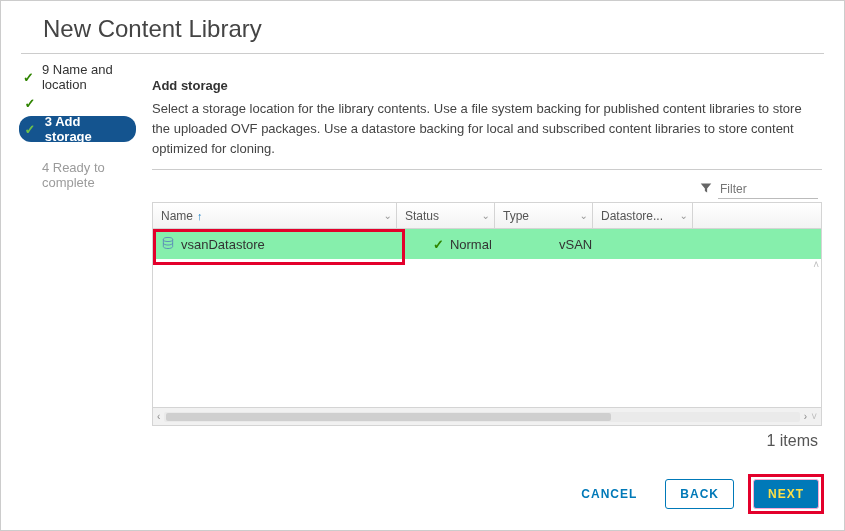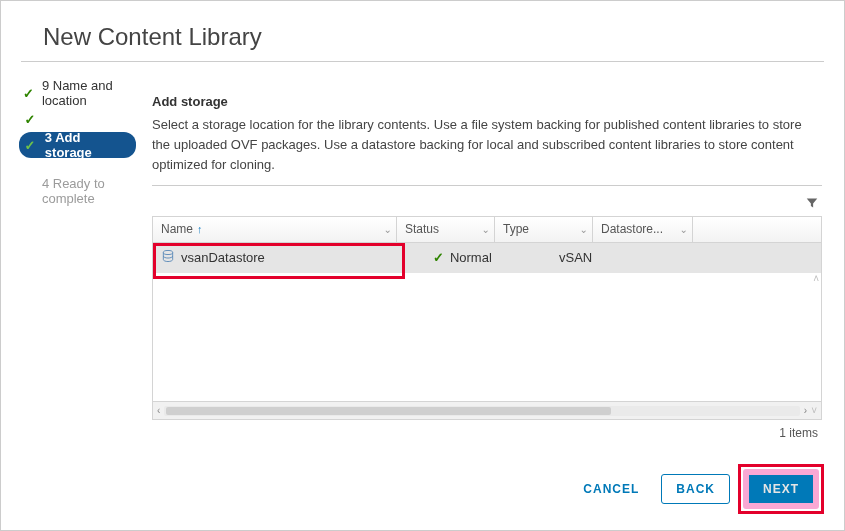--- a/index.html
+++ b/index.html
@@ -17,21 +17,21 @@
     display: flex;
     flex-direction: column;
     position: relative;
   }
   .wizard-header {
     padding: 14px 22px 10px 22px;
     font-size: 24px;
     color: #444;
     font-weight: 400;
     border-bottom: 1px solid #ccc;
-    margin: 8px 20px;
+    margin: 0 20px;
   }
   .wizard-body {
     display: flex;
     flex: 1;
     overflow: hidden;
   }
   .steps {
     width: 225px;
     padding: 10px 10px 10px 18px;
   }
@@ -141,21 +141,21 @@
     position: relative;
     background: #fff;
   }
   .row {
     display: flex;
     height: 30px;
     font-size: 13px;
     color: #333;
   }
   .row.selected {
-    background: #e5e5e5;
+    background: #86efac;
     gap: 28px;
   }
   .row .cell {
     display: flex;
     align-items: center;
     padding: 0 8px;
     gap: 6px;
   }
   .highlight-name {
     position: absolute;
@@ -185,30 +185,30 @@
   .hs-arrow { color:#888; font-size:10px; }
   .vscroll-indicator {
     position:absolute; right:2px; top:30px; color:#bcbcbc; font-size:10px;
   }
   .vscroll-down {
     color:#bcbcbc; font-size:10px;
   }
 
   .grid-footer {
     text-align: right;
-    font-size: 12px;
+    font-size: 16px;
     color: #555;
     padding: 6px 4px 2px 0;
   }
 
   .wizard-footer {
     display:flex;
     justify-content:flex-end;
     align-items:center;
-    gap: 8px;
+    gap: 14px;
     padding: 12px 20px 16px 20px;
   }
   .btn {
     font-size: 12px;
     letter-spacing: 1px;
     padding: 7px 14px;
     cursor: pointer;
     border-radius: 3px;
     background: #fff;
   }
@@ -216,23 +216,23 @@
     border: none;
     color: #0079b8;
     font-weight: 600;
   }
   .btn-outline {
     border: 1px solid #0079b8;
     color: #0079b8;
     font-weight: 600;
   }
   .btn-primary {
-    border: 6px solid #f9a8d4;
+    border: 1px solid #f9a8d4;
     background: #0079b8;
-    color: #e5e5e5;
+    color: #fde047;
     font-weight: 600;
   }
   .highlight-next {
     border: 3px solid #e3002b;
     padding: 2px;
     display:inline-flex;
   }
 </style>
 </head>
 <body>
@@ -265,20 +265,21 @@
       <div class="section-title">Add storage</div>
       <div class="section-desc">Select a storage location for the library contents. Use a file system backing for published content libraries to store the uploaded OVF packages. Use a datastore backing for local and subscribed content libraries to store content optimized for cloning.</div>
       <div class="divider"></div>
 
       <div class="filter-row">
         <span class="filter-icon">
           <svg width="12" height="12" viewBox="0 0 16 16">
               <path fill="#666" d="M1 2h14l-5.5 6.5V14l-3-2V8.5z"></path>
             </svg>
         </span>
+        <input class="filter-input" placeholder="Filter" style="">
       </div>
 
       <div class="grid">
         <div class="grid-header">
           <div class="col c-name">
             <span>Name</span>
             <span class="sort-arrow">↑</span>
             <span class="chev">⌄</span>
           </div>
           <div class="col c-status">

